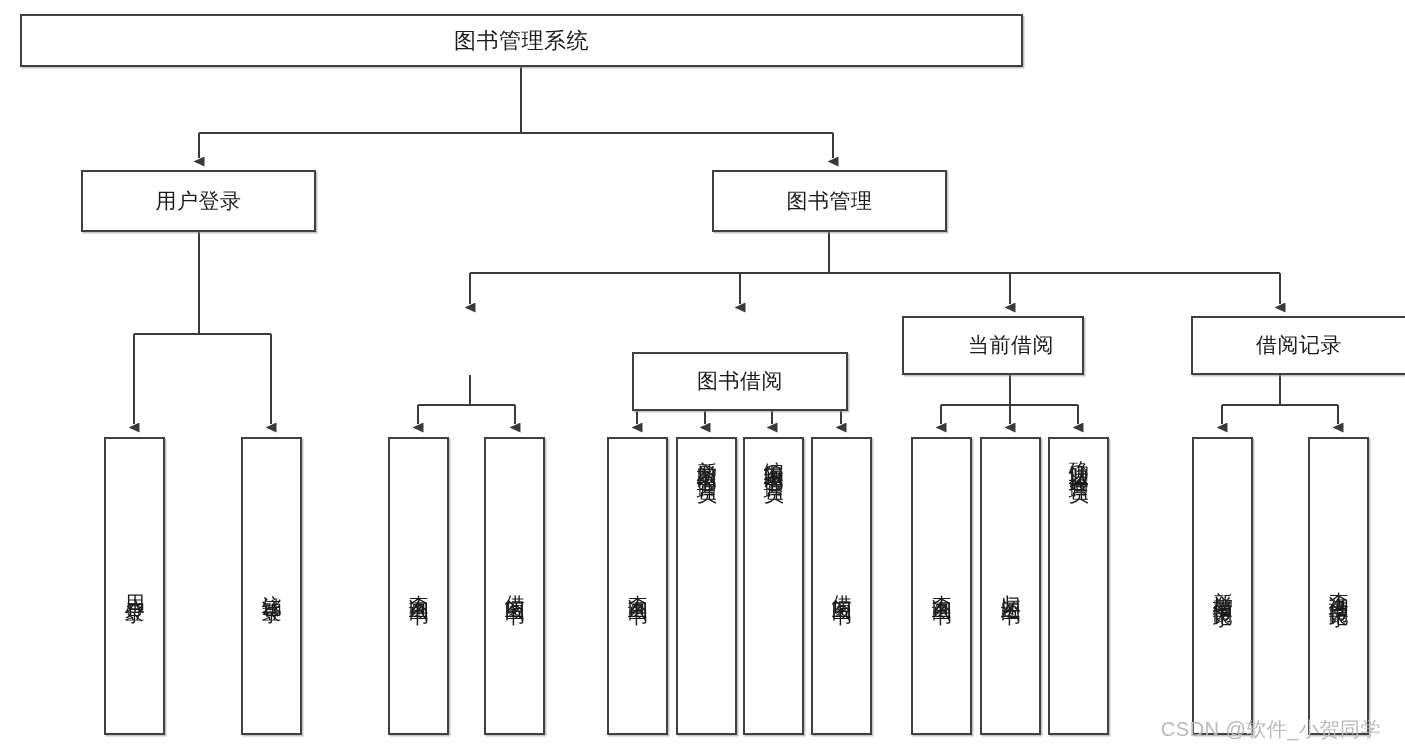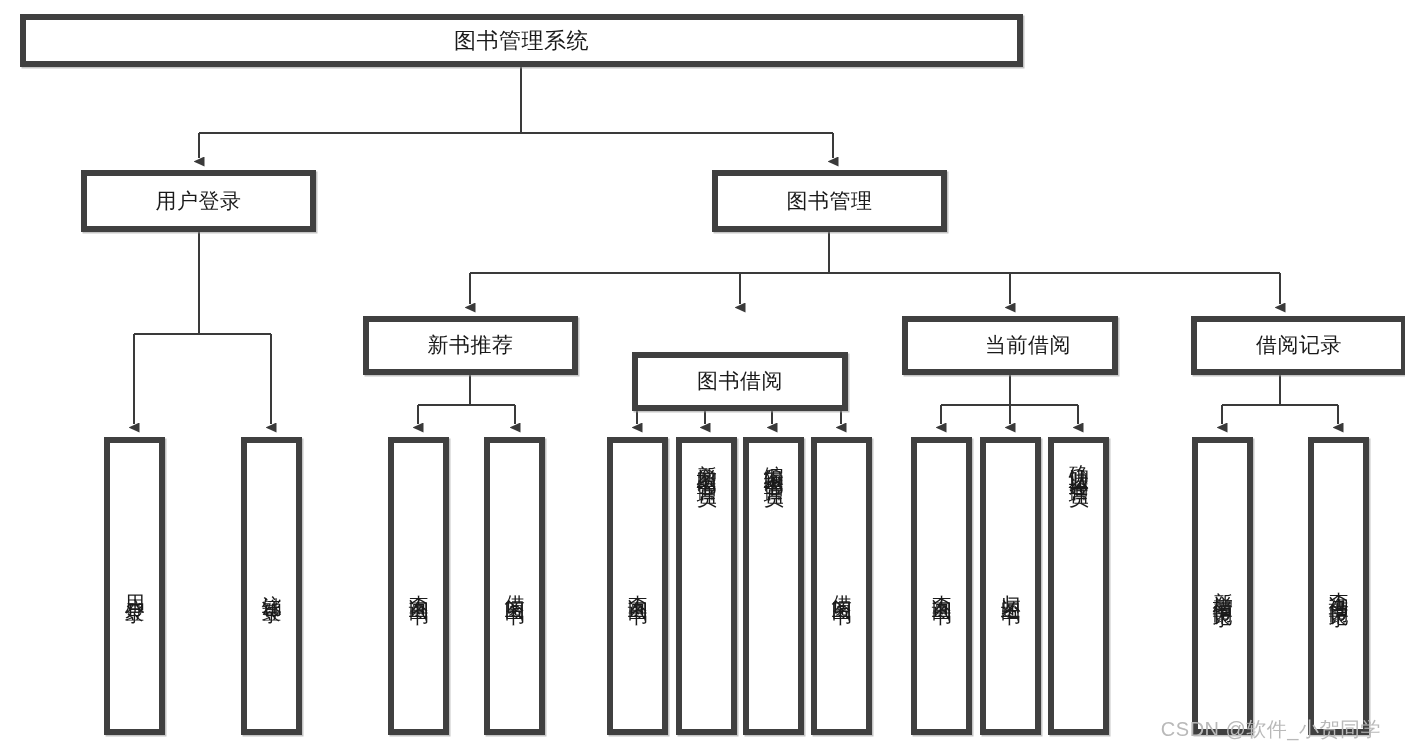--- a/index.html
+++ b/index.html
@@ -23,21 +23,21 @@
     left: 0;
     top: 0;
     width: 1405px;
     height: 747px;
     pointer-events: none;
   }
   .node {
     position: absolute;
     box-sizing: border-box;
     background: #ffffff;
-    border: 6px solid #404040;
+    border: 2px solid #404040;
     display: flex;
     align-items: center;
     justify-content: center;
     color: #1a1a1a;
     box-shadow: 1.5px 1.5px 0 0 rgba(150,150,150,0.55);
   }
   .node .label {
     display: block;
     line-height: 1.18;
     letter-spacing: 0.5px;
@@ -137,27 +137,24 @@
     <span class="label">图书管理系统</span>
   </div>
 
   <div class="node h" style="left:81px; top:170px; width:235px; height:62px;">
     <span class="label">用户登录</span>
   </div>
   <div class="node h" style="left:712px; top:170px; width:235px; height:62px;">
     <span class="label">图书管理</span>
   </div>
 
-  <div class="node h" style="left:363px; top:316px; width:215px; height:59px;">
-    <span class="label">新书推荐</span>
-  </div>
   <div class="node h" style="left:632px; top:316px; width:216px; height:59px;margin-top:36px;">
     <span class="label">图书借阅</span>
   </div>
-  <div class="node h" style="left:902px; top:316px; width:216px; height:59px;padding-left:36px;">
+  <div class="node h" style="left:902px; top:316px; width:182px; height:59px;padding-left:36px;">
     <span class="label">当前借阅</span>
   </div>
   <div class="node h" style="left:1172px; top:316px; width:216px; height:59px;margin-left:19px;">
     <span class="label">借阅记录</span>
   </div>
 
   <div class="node v center" style="left:104px; top:437px; width:61px; height:298px;">
     <span class="label">用户登录</span>
   </div>
   <div class="node v center" style="left:241px; top:437px; width:61px; height:298px;">

